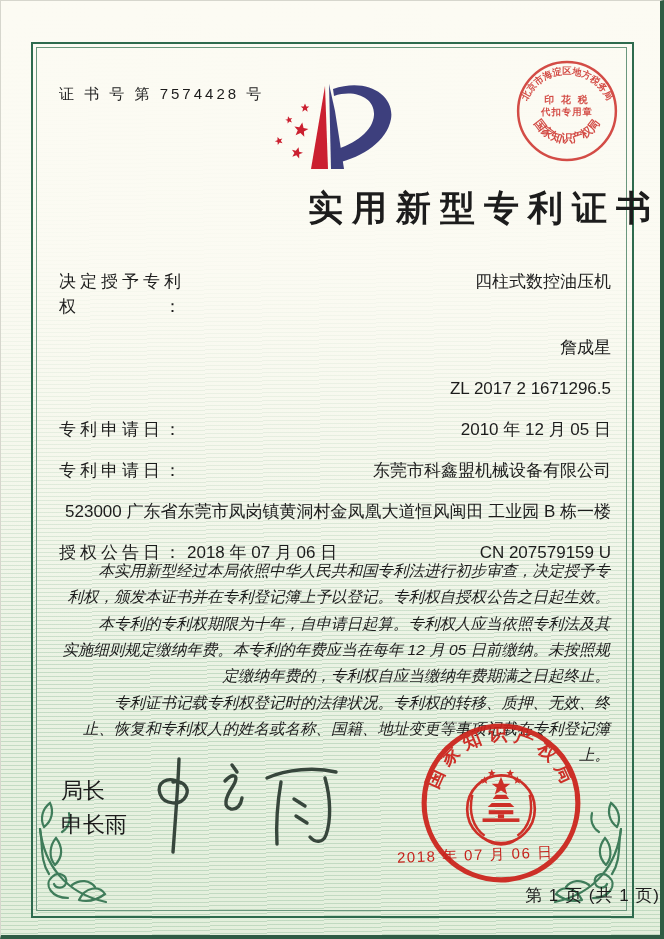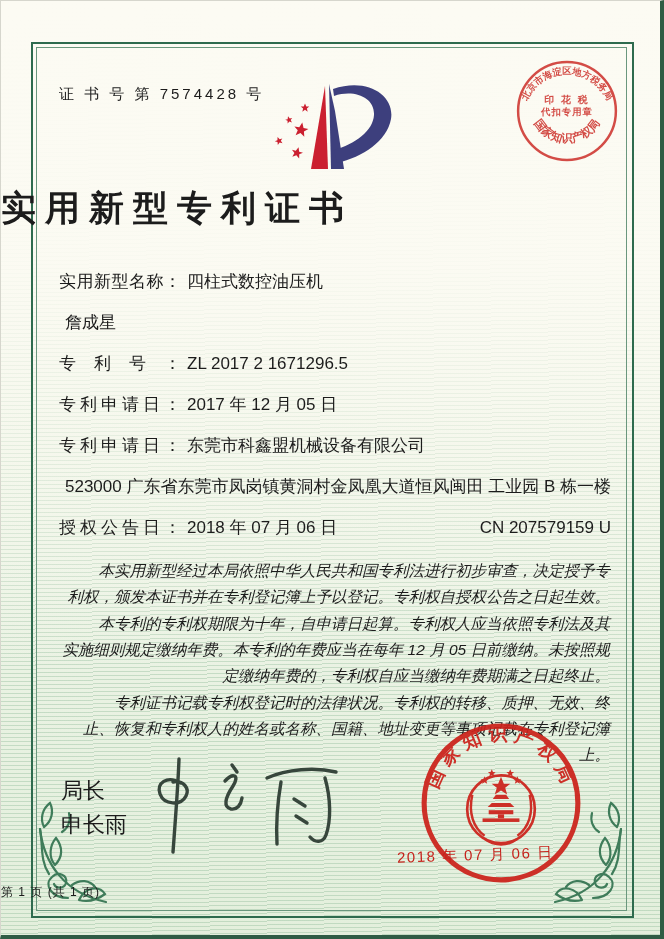--- a/index.html
+++ b/index.html
@@ -10,37 +10,37 @@
     border-right:4px solid #2f5c44;border-bottom:4px solid #2f5c44;
     background:
       linear-gradient(180deg, rgba(252,251,243,1) 0%, rgba(252,251,243,0.92) 28%, rgba(250,250,240,0.45) 52%, rgba(250,250,240,0) 72%),
       repeating-linear-gradient(179deg, rgba(122,174,136,0.33) 0px, rgba(122,174,136,0.33) 1px, rgba(0,0,0,0) 1px, rgba(0,0,0,0) 4px),
       linear-gradient(180deg,#f8f7ee 0%,#eef4e7 55%,#e3efdc 100%);
   }
   .frame{position:absolute;left:30px;top:41px;width:599px;height:872px;border:2px solid #2e6b4e;z-index:1;}
   .frame-in{position:absolute;left:35px;top:46px;width:589px;height:862px;border:1px solid #6a977d;z-index:1;}
   .abs{position:absolute;}
   .cert-no{left:58px;top:84px;font-size:15px;letter-spacing:3px;z-index:2;}
-  .title{left:0;right:0;top:184px;text-align:left;font-size:35px;font-weight:700;letter-spacing:9px;z-index:2;}
+  .title{left:0;right:0;top:184px;text-align:right;font-size:35px;font-weight:700;letter-spacing:9px;z-index:2;}
   .fields{left:58px;width:552px;top:268px;z-index:2;font-size:17px;line-height:25px;}
   .frow{display:flex;margin-bottom:16px;}
   .f-label{flex:0 0 122px;text-align:justify;text-align-last:justify;}
-  .f-value{flex:1;padding-left:6px;}
+  .f-value{flex:1;padding-left:6px;text-align:right;}
   .frow-split{display:flex;justify-content:space-between;margin-bottom:12px;}
   .fcell{display:flex;}
   .fcell .f-label{flex:0 0 122px;}
   .paras{left:58px;width:552px;top:556px;z-index:2;font-size:15.5px;line-height:26px;font-style:italic;}
   .paras p{margin:1px;text-indent:2em;text-align:right;}
   .officer{left:60px;top:780px;z-index:2;font-size:22px;line-height:20px;}
   .officer .o-name{margin-top:14px;}
   .signature{left:128px;top:746px;z-index:3;}
   .seal{left:418px;top:720px;z-index:3;opacity:.93;}
   .seal-date{left:396px;top:845px;z-index:4;color:#c6231c;font-size:15px;letter-spacing:1.5px;transform:rotate(-2deg);white-space:nowrap;}
   .tax-stamp{left:514px;top:58px;z-index:3;opacity:.9;}
-  .footer{left:0;right:0;top:883px;text-align:left;font-size:12px;letter-spacing:1px;z-index:2;}
+  .footer{left:0;right:0;top:883px;text-align:right;font-size:17px;letter-spacing:1px;z-index:2;}
   .logo{left:262px;top:80px;z-index:2;}
   .orn{z-index:1;}
   .orn-bl{left:33px;top:800px;}
   .orn-br{right:33px;top:800px;transform:scaleX(-1);}
 </style>
 </head>
 <body>
 
 <div class="page">
 
@@ -106,33 +106,32 @@
     <text x="50" y="54" text-anchor="middle" font-size="9" fill="#cf3a34" font-weight="bold" letter-spacing="1">代扣专用章</text>
     <text text-anchor="middle" font-size="11" fill="#cf3a34" font-weight="bold">
       <textPath href="#taxArcBot" startOffset="50%">国家知识产权局</textPath>
     </text>
   </svg>
 
   <div class="abs title">实用新型专利证书</div>
 
   <div class="abs fields">
     <div class="frow">
-      <span class="f-label">实用新型名称：</span>
+      <span class="f-label">决定授予专利权：</span>
       <span class="f-value">四柱式数控油压机</span>
     </div>
     <div class="frow">
       <span class="f-value">詹成星</span>
     </div>
     <div class="frow">
-      <span class="f-label">专利号：</span>
       <span class="f-value">ZL 2017 2 1671296.5</span>
     </div>
     <div class="frow">
       <span class="f-label">专利申请日：</span>
-      <span class="f-value">2017 年 12 月 05 日</span>
+      <span class="f-value">2010 年 12 月 05 日</span>
     </div>
     <div class="frow">
       <span class="f-label">专利申请日：</span>
       <span class="f-value">东莞市科鑫盟机械设备有限公司</span>
     </div>
     <div class="frow">
       <span class="f-value">523000 广东省东莞市凤岗镇黄洞村金凤凰大道恒风闽田 工业园 B 栋一楼</span>
     </div>
     <div class="frow frow-split">
       <span class="fcell">

